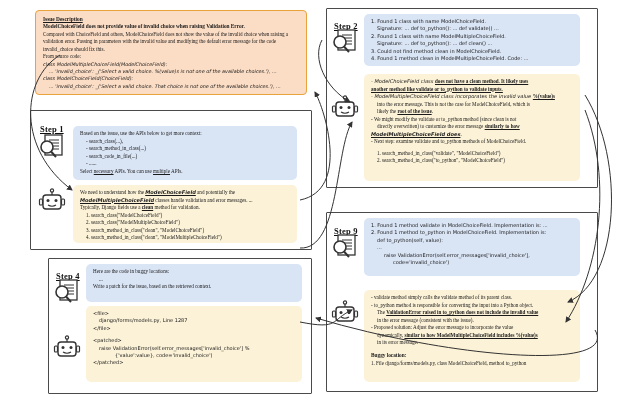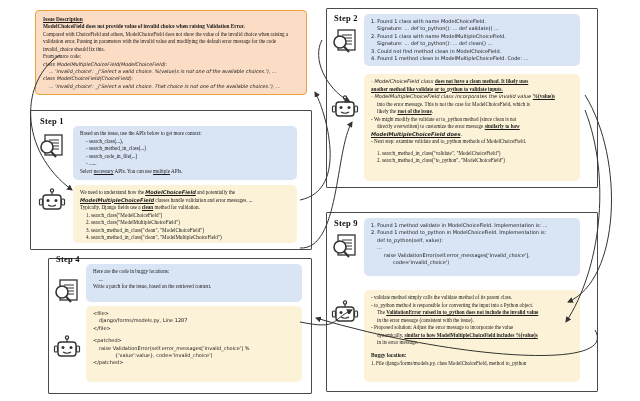--- a/index.html
+++ b/index.html
@@ -27,22 +27,24 @@
     position: absolute;
     border: 1.2px solid #4a4a4a;
     background: #ffffff;
     border-radius: 1px;
   }
   .step-label {
     position: absolute;
     font-family: "Liberation Serif", serif;
     font-weight: bold;
     font-size: 8.5px;
+    text-decoration: underline;
     color: #111;
     letter-spacing: .2px;
+    margin-top: 8px;
   }
 
   
   .bubble {
     position: absolute;
     border-radius: 5px;
     padding: 4px 6px 4px 7px;
     font-size: 5.1px;
     line-height: 1.48;
     color: #1a1a1a;
@@ -264,21 +266,21 @@
     <p>- Proposed solution: Adjust the error message to incorporate the value</p>
     <p class="ind"><span>dynamically, </span><b class="u">similar to how ModelMultipleChoiceField includes %(value)s</b></p>
     <p class="ind">in its error message.</p>
     <p style="height:5px">&nbsp;</p>
     <p class="sub">Buggy location:</p>
     <p>1. File django/forms/models.py, class ModelChoiceField, method to_python</p>
   </div>
 
   <div class="panel" style="left:48px; top:258px; width:264px; height:136px;">
   </div>
-  <div class="step-label" style="left:56px; top:254px;">Step 4</div>
+  <div class="step-label" style="left:56px; top:263px;">Step 4</div>
 
   <div class="icon" style="left:52px; top:277px;">
     <svg width="30" height="30" viewBox="0 0 30 30">
       <rect x="8" y="3" width="17" height="20" fill="#fff" stroke="#333" stroke-width="1.3"></rect>
       <line x1="12" y1="8" x2="22" y2="8" stroke="#333" stroke-width="1"></line>
       <line x1="12" y1="11" x2="22" y2="11" stroke="#333" stroke-width="1"></line>
       <line x1="16" y1="14" x2="22" y2="14" stroke="#333" stroke-width="1"></line>
       <line x1="16" y1="17" x2="22" y2="17" stroke="#333" stroke-width="1"></line>
       <circle cx="10" cy="15" r="6" fill="#fff" stroke="#333" stroke-width="1.6"></circle>
       <line x1="14" y1="19.5" x2="19" y2="25" stroke="#333" stroke-width="2"></line>

